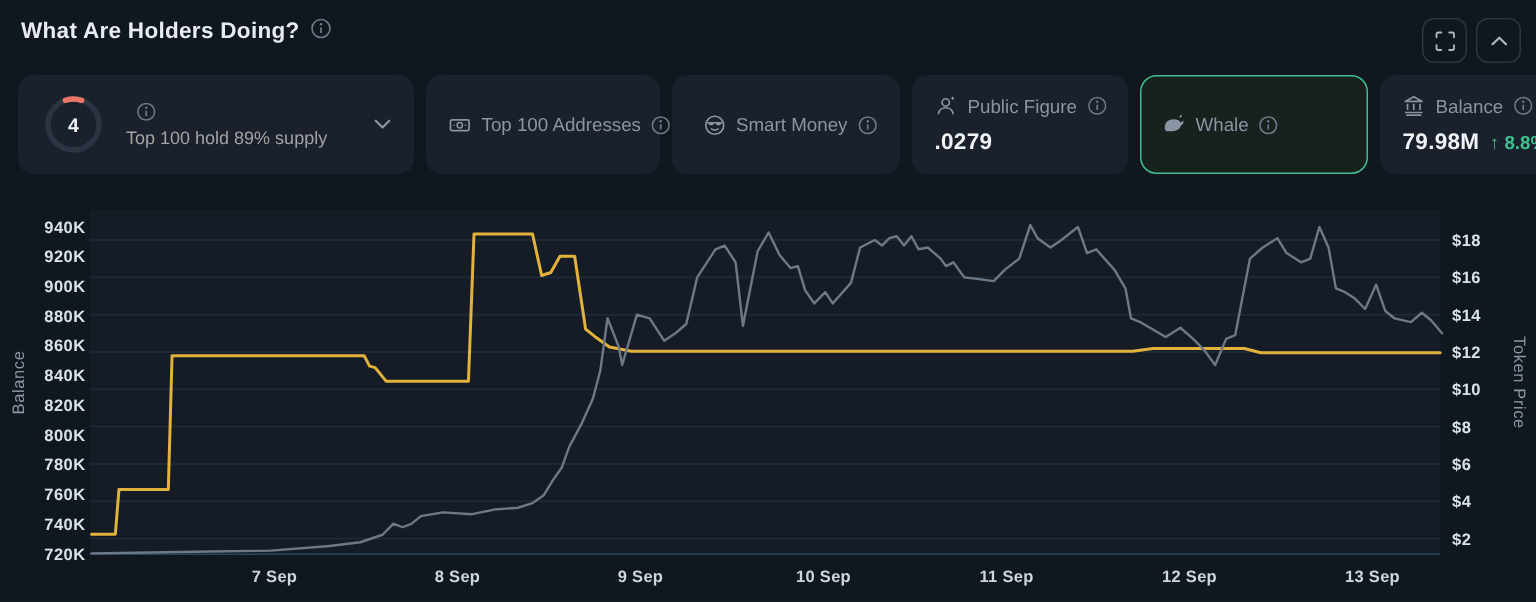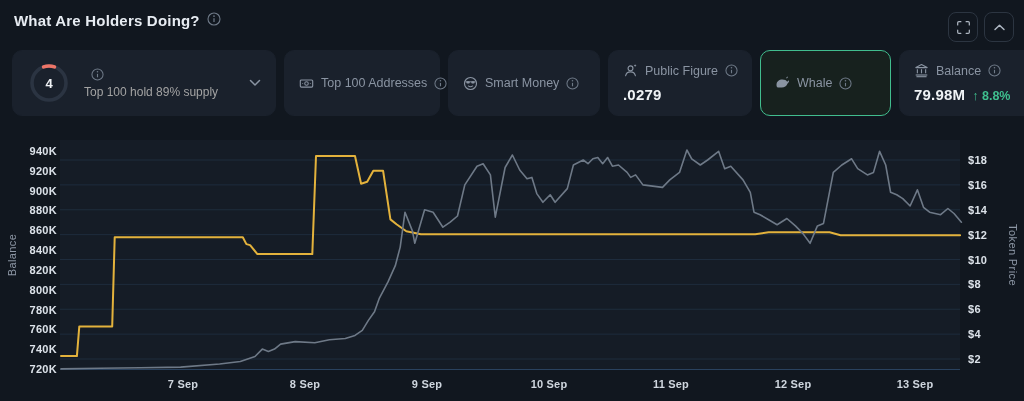--- a/index.html
+++ b/index.html
@@ -119,21 +119,21 @@
       <span class="info-ic" style="margin-left:0;">
         <svg width="13" height="13" viewBox="0 0 14 14" fill="none">
             <circle cx="7" cy="7" r="6" stroke="currentColor" stroke-width="1.1"></circle>
             <line x1="7" y1="6.3" x2="7" y2="10" stroke="currentColor" stroke-width="1.2"></line>
             <circle cx="7" cy="4.1" r="0.85" fill="currentColor"></circle>
           </svg>
       </span>
     </div>
   </div>
 
-  <div class="card stat-card" style="width:152px;">
+  <div class="card stat-card" style="width:152px;align-items:flex-end;">
     <div class="stat-label-row">
       <span class="stat-ic">
         <svg width="15" height="15" viewBox="0 0 16 16" fill="none">
             <circle cx="8" cy="8" r="6.4" stroke="currentColor" stroke-width="1.2"></circle>
             <path d="M2.6 6.2 H13.4" stroke="currentColor" stroke-width="1"></path>
             <rect x="3.6" y="5.7" width="3.6" height="2.3" rx="1" fill="currentColor"></rect>
             <rect x="8.8" y="5.7" width="3.6" height="2.3" rx="1" fill="currentColor"></rect>
             <path d="M5.6 10.6 q2.4 1.7 4.8 0" stroke="currentColor" stroke-width="1.1" stroke-linecap="round"></path>
           </svg>
       </span>
@@ -165,21 +165,21 @@
             <circle cx="7" cy="4.1" r="0.85" fill="currentColor"></circle>
           </svg>
       </span>
     </div>
     <div class="stat-value-row">
       <span class="stat-value">.0279</span>
       <span class="change" data-dir="none"></span>
     </div>
   </div>
 
-  <div class="card stat-card selected" style="width:131px;">
+  <div class="card stat-card selected" style="width:152px;border-radius:11px;">
     <div class="stat-label-row">
       <span class="stat-ic">
         <svg width="15" height="15" viewBox="0 0 16 16">
             <path d="M1.6 9.6 C1.6 5.8 4.4 3.8 7.9 3.8 c2.4 0 4.3 0.9 5 2.2 l2-1.4 c0.3 1.4-0.3 2.7-1.5 3.4 -1 2.7-3.3 4.2-6.2 4.2 H3.1 c-0.9 0-1.5-1-1.5-2.6 z M11.9 2.2 c0.3-0.9 1-1.5 1.9-1.7 -0.1 0.9-0.5 1.7-1.2 2.2 z" fill="currentColor"></path>
           </svg>
       </span>
       <span>Whale</span>
       <span class="info-ic" style="margin-left:0;">
         <svg width="13" height="13" viewBox="0 0 14 14" fill="none">
             <circle cx="7" cy="7" r="6" stroke="currentColor" stroke-width="1.1"></circle>

